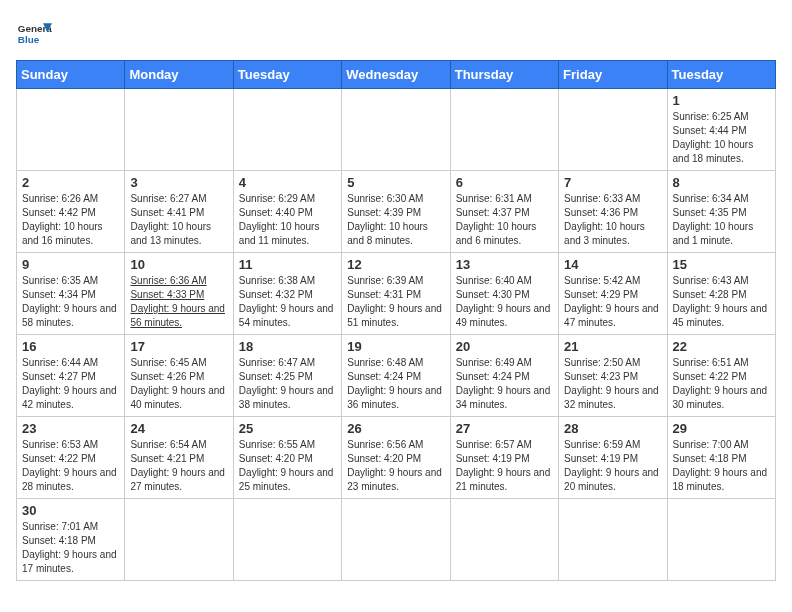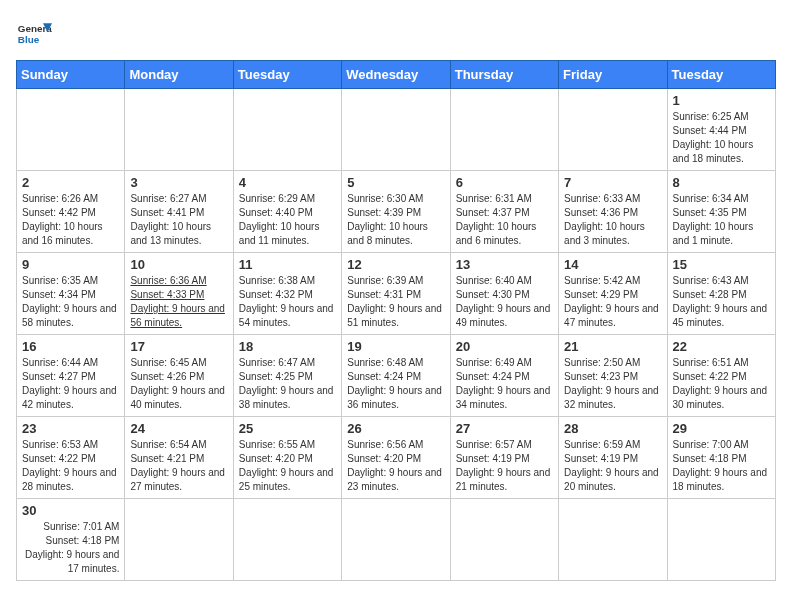--- a/index.html
+++ b/index.html
@@ -294,21 +294,21 @@
         <td>
           <span class="day-number">29</span>
           <div class="day-info" style="white-space: pre-line;">Sunrise: 7:00 AM
 Sunset: 4:18 PM
 Daylight: 9 hours and 18 minutes.</div>
         </td>
       </tr>
       <tr class="last-row">
         <td>
           <span class="day-number">30</span>
-          <div class="day-info" style="white-space: pre-line; text-align: right;">Sunrise: 7:01 AM
+          <div class="day-info" style="white-space: pre-line;">Sunrise: 7:01 AM
 Sunset: 4:18 PM
 Daylight: 9 hours and 17 minutes.</div>
         </td>
         <td class="empty-cell"></td>
         <td class="empty-cell"></td>
         <td class="empty-cell"></td>
         <td class="empty-cell"></td>
         <td class="empty-cell"></td>
         <td class="empty-cell"></td>
       </tr>

